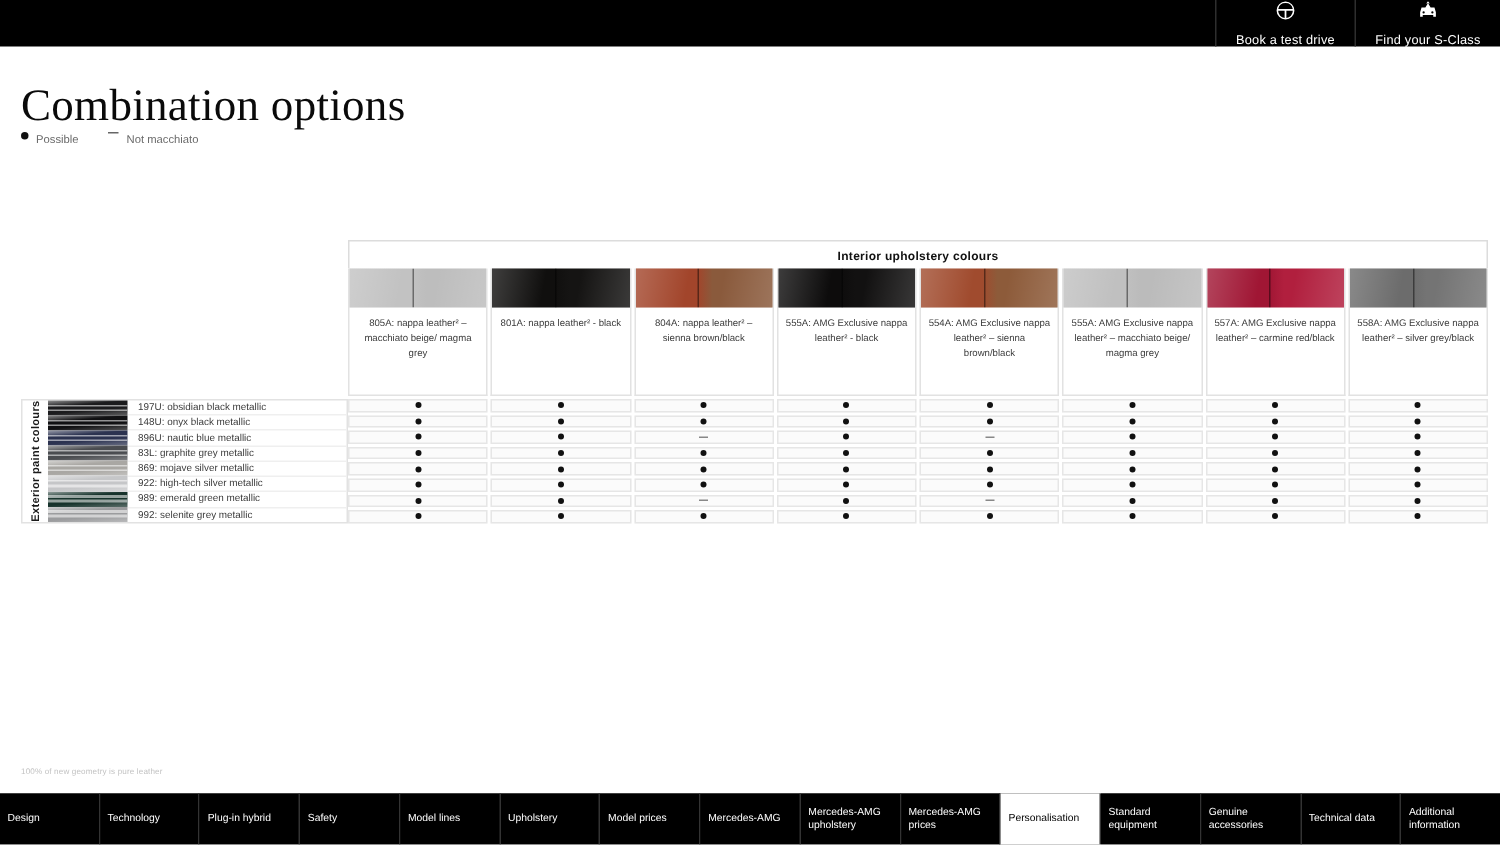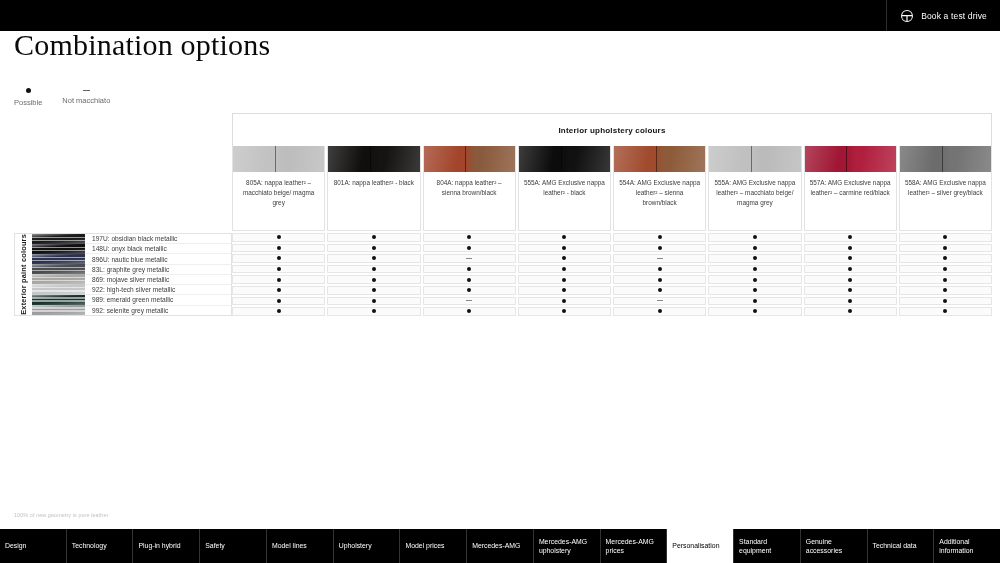--- a/index.html
+++ b/index.html
@@ -13,51 +13,52 @@
 
   
   .topbar {
     position:absolute; top:0; left:0; width:1000px; height:31px;
     background:#000000; display:flex; justify-content:flex-end; align-items:stretch;
   }
   .topbar-item {
     display:flex; align-items:center; gap:7px;
     padding:0 13px; height:31px;
     border-left:1px solid #2e2e2e;
-    color:#ffffff; font-size:8.5px; letter-spacing:.15px; white-space:nowrap;
+    color:#ffffff; font-size:8.5px; letter-spacing:.15px; white-space:nowrap;flex-direction:column;
   }
   .topbar-item:last-child { border-right:none; }
   .tb-icon { width:14px; height:14px; display:block; flex:0 0 14px; }
   .tb-icon svg { display:block; width:14px; height:14px; fill:#fff; }
 
   
   .heading {
-    position:absolute; top:28px; left:14px;
+    position:absolute; top:54px; left:14px;
     font-family:"Liberation Serif", serif;
     font-size:30px; font-weight:400; color:#0a0a0a; letter-spacing:.2px;
   }
   .legend {
     position:absolute; top:88px; left:14px;
     display:flex; align-items:center; gap:20px;
     font-size:7.5px; color:#6a6a6a;
   }
-  .legend-item { display:flex; align-items:center; gap:5px;flex-direction:column; }
+  .legend-item { display:flex; gap:5px; }
   .lg-dot { width:5px; height:5px; border-radius:50%; background:#111; display:block; }
   .lg-dash { width:7px; height:1px; background:#666; display:block; }
 
   
   .matrix { position:absolute; top:113px; left:14px; width:978px; }
 
   .mx-top { display:flex; }
   .mx-corner { width:218px; flex:0 0 218px; }
   .mx-title-wrap {
-    flex:1; height:33px;
+    flex:1; height:19px;
     border-top:1px solid #dcdcdc; border-left:1px solid #dcdcdc; border-right:1px solid #dcdcdc;
     display:flex; align-items:center; justify-content:center;
     background:#ffffff;
+    margin-top:47px;
   }
   .mx-title { font-size:8px; font-weight:bold; color:#111; letter-spacing:.2px; }
 
   .mx-headrow { display:flex; }
   .mx-headrow .mx-corner { flex:0 0 218px; width:218px; }
   .mx-cols { flex:1; display:flex; gap:2px; }
   .mx-col {
     flex:1 1 0; min-width:0;
     border:1px solid #e2e2e2; border-top:none;
     background:#ffffff;
@@ -140,20 +141,28 @@
 <div id="app">
 
   <div class="topbar">
     <div class="topbar-item">
       <span class="tb-icon">
         <svg viewBox="0 0 24 24">
             <path d="M12 1.8A10.2 10.2 0 1 0 22.2 12 10.21 10.21 0 0 0 12 1.8zm0 1.7a8.5 8.5 0 0 1 8.3 6.7H3.7A8.5 8.5 0 0 1 12 3.5zm-1 17.1a8.5 8.5 0 0 1-7.4-8.2h7.4zm2 0v-8.2h7.4a8.5 8.5 0 0 1-7.4 8.2z"></path>
           </svg>
       </span>
       <span>Book a test drive</span>
+    </div>
+    <div class="topbar-item">
+      <span class="tb-icon">
+        <svg viewBox="0 0 24 24">
+            <path d="M12 1.5 10 4h4zM11.4 4.6 9 8.6H4.6L3 14v5h3v-2h12v2h3v-5l-1.6-5.4H15l-2.4-4zM7 15.5a1.3 1.3 0 1 1 1.3-1.3A1.3 1.3 0 0 1 7 15.5zm10 0a1.3 1.3 0 1 1 1.3-1.3A1.3 1.3 0 0 1 17 15.5z"></path>
+          </svg>
+      </span>
+      <span>Find your S-Class</span>
     </div>
   </div>
 
   <div class="heading">Combination options</div>
 
   <div class="legend">
     <div class="legend-item">
       <span class="lg-dot"></span>
       <span>Possible</span>
     </div>

